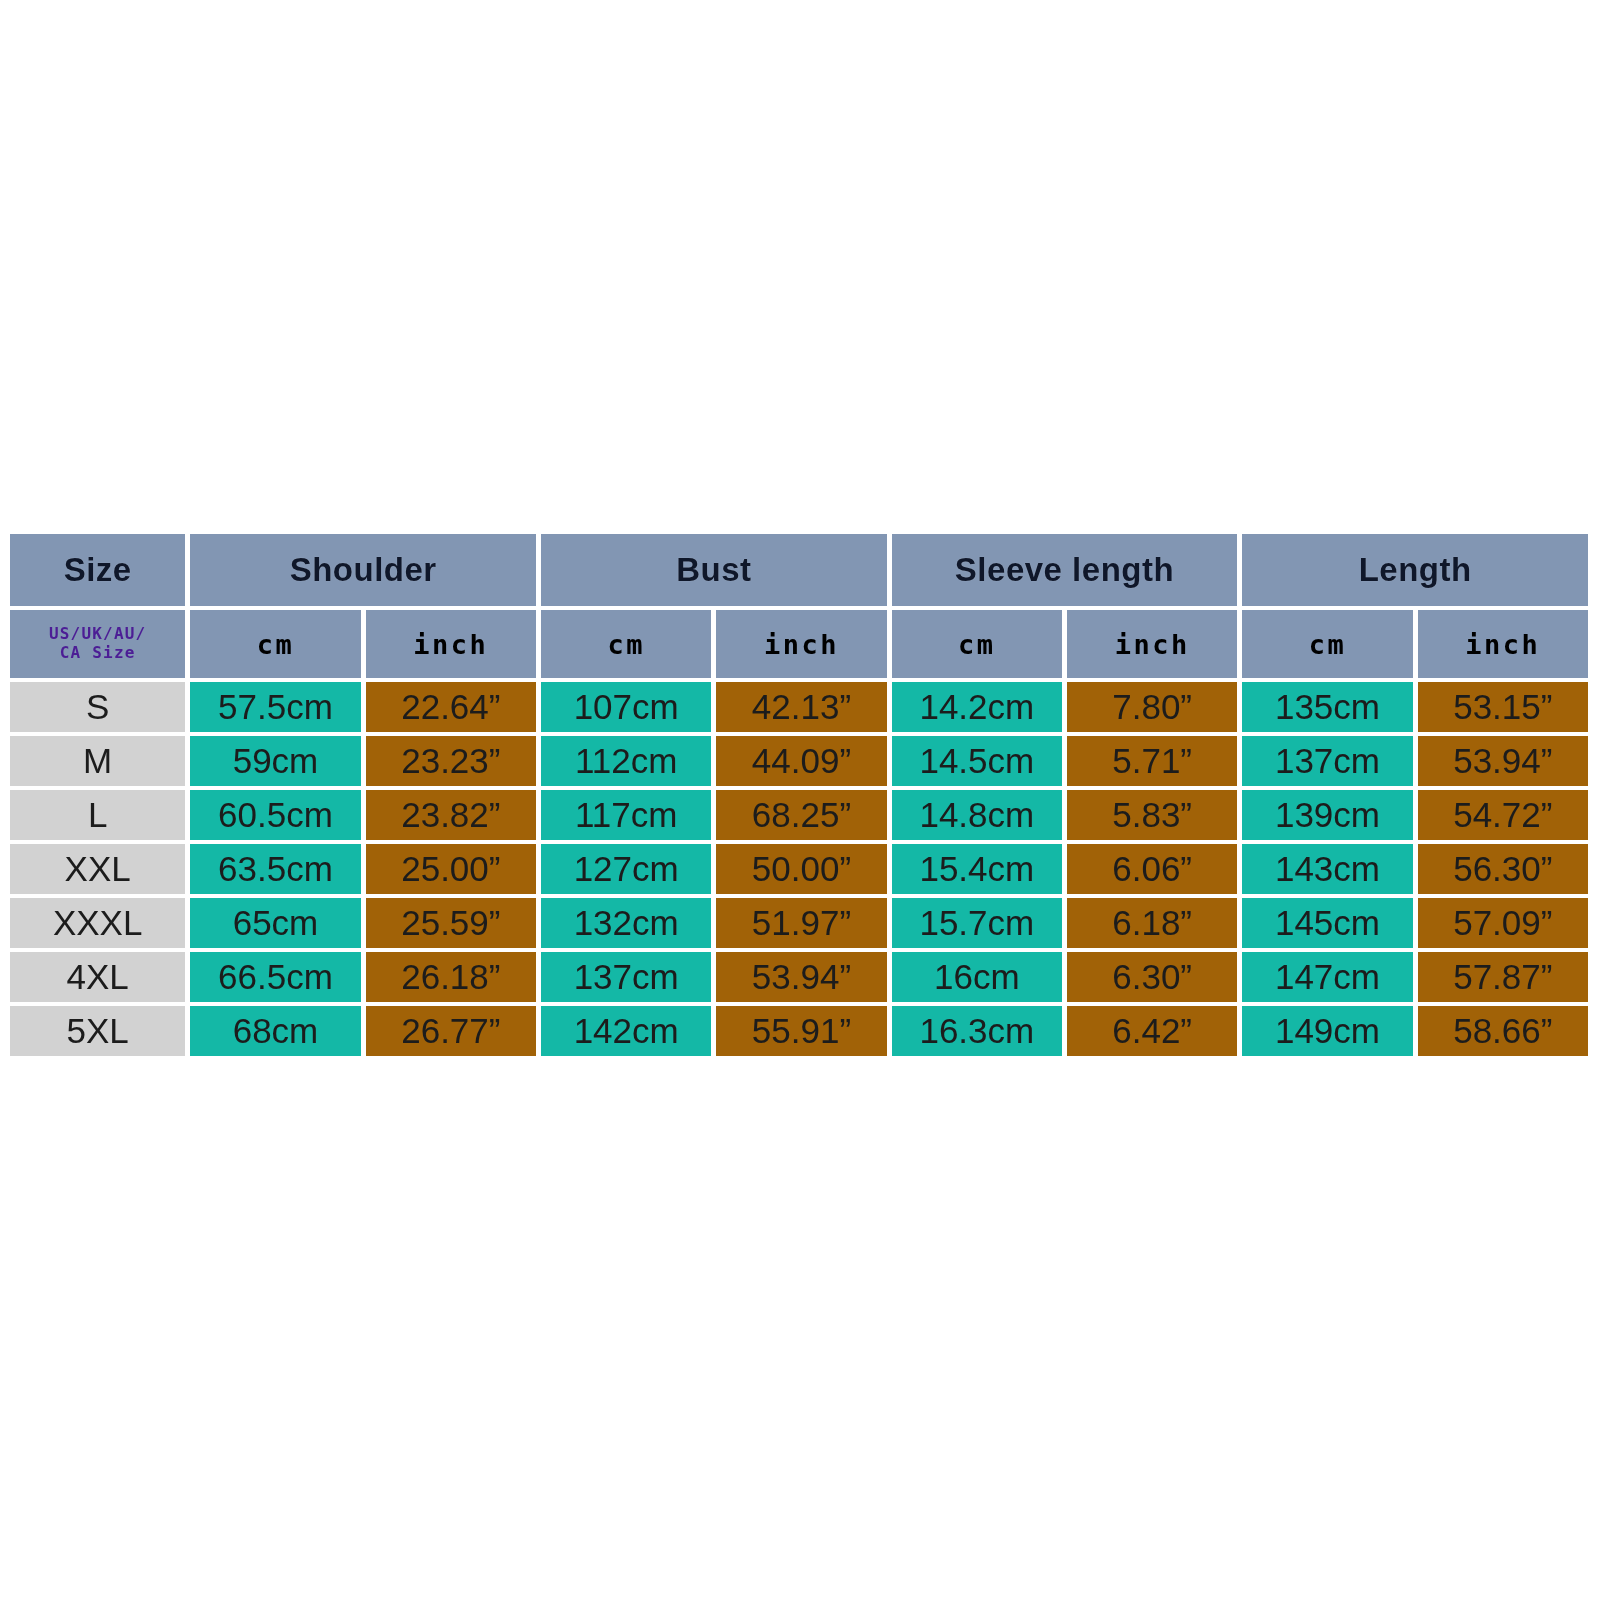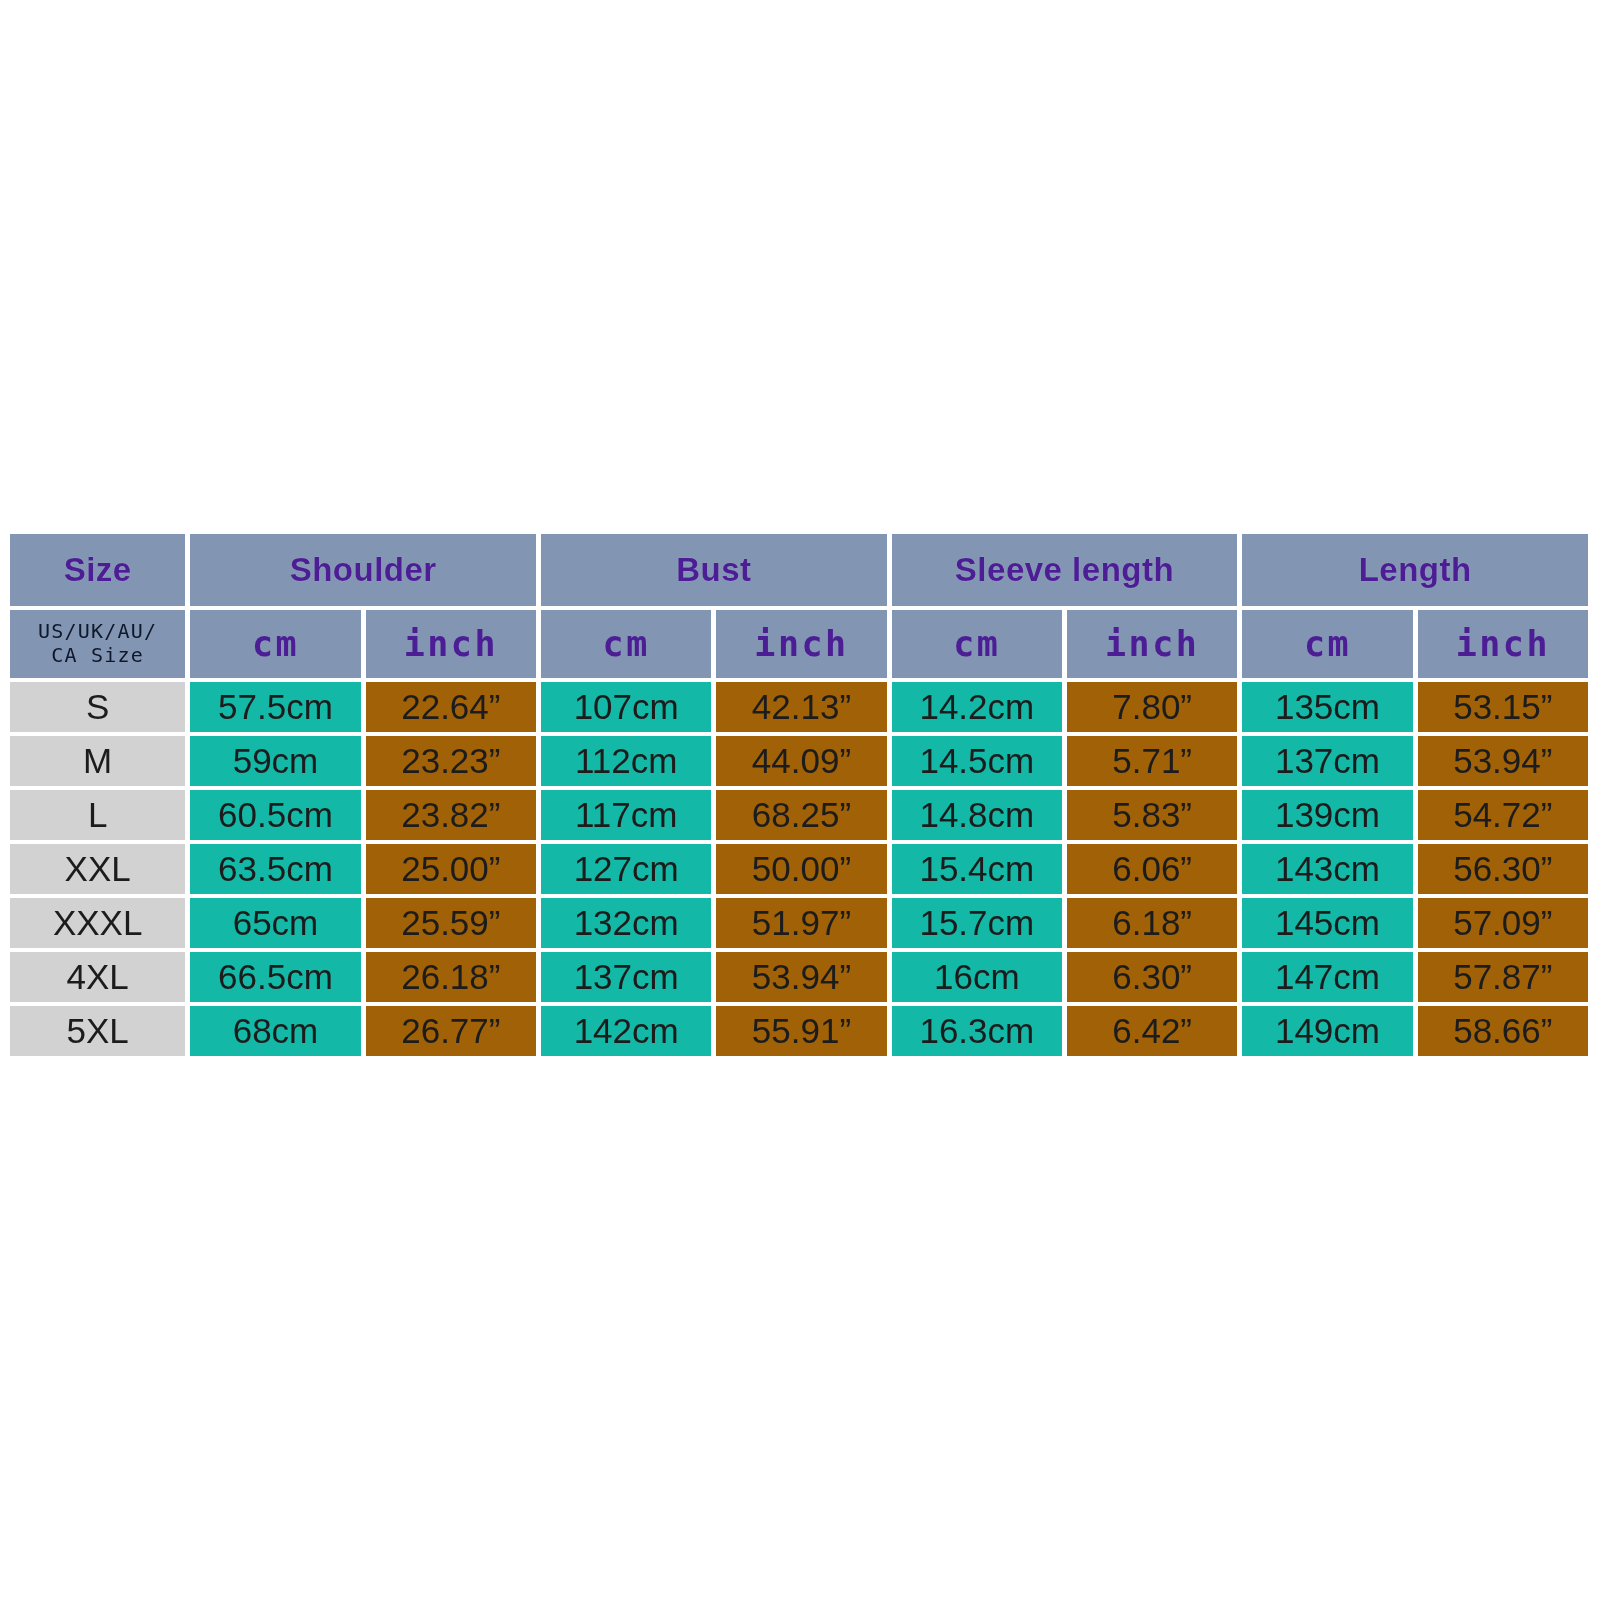--- a/index.html
+++ b/index.html
@@ -30,46 +30,46 @@
 
   table.size-chart td {
     padding: 0;
     text-align: center;
     vertical-align: middle;
   }
 
   
   .grp {
     background: #8296b3;
-    color: #4c1d95;
+    color: #0f172a;
     height: 72px;
     font-size: 33px;
     font-weight: bold;
     letter-spacing: 0.5px;
     font-family: "Liberation Sans", sans-serif;
     text-shadow: 0 0 1px rgba(255,255,255,0.35);
   }
 
   
   .unit {
     background: #8296b3;
-    color: #4c1d95;
+    color: #000000;
     height: 68px;
-    font-size: 35px;
+    font-size: 27px;
     font-weight: bold;
     letter-spacing: 2.5px;
     font-family: "DejaVu Sans Mono", monospace;
   }
 
   .sizekey {
     background: #8296b3;
-    color: #0f172a;
+    color: #4c1d95;
     height: 68px;
-    font-size: 20px;
-    font-weight: normal;
+    font-size: 16px;
+    font-weight: bold;
     letter-spacing: 1.2px;
     line-height: 1.18;
     font-family: "DejaVu Sans Mono", monospace;
   }
 
   
   tr.datarow td {
     height: 50px;
     font-size: 35px;
     color: #1c1c1c;

